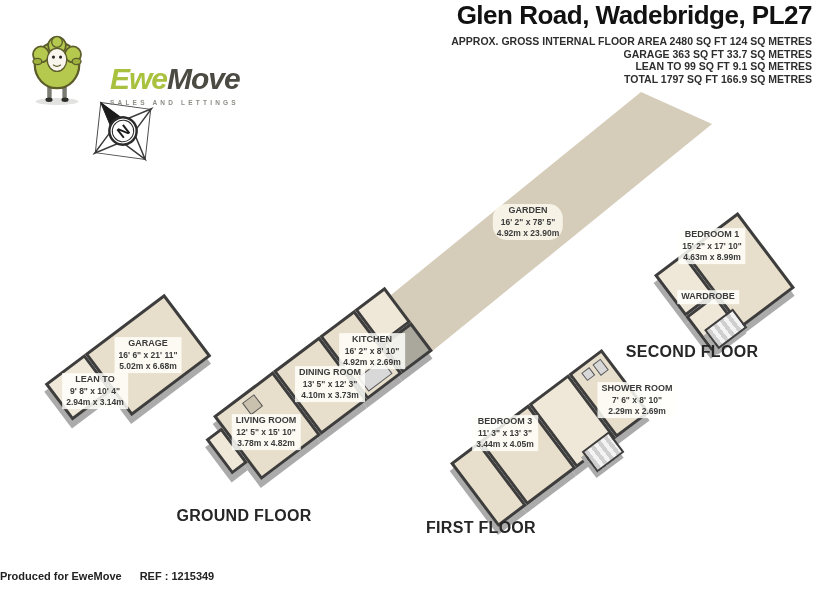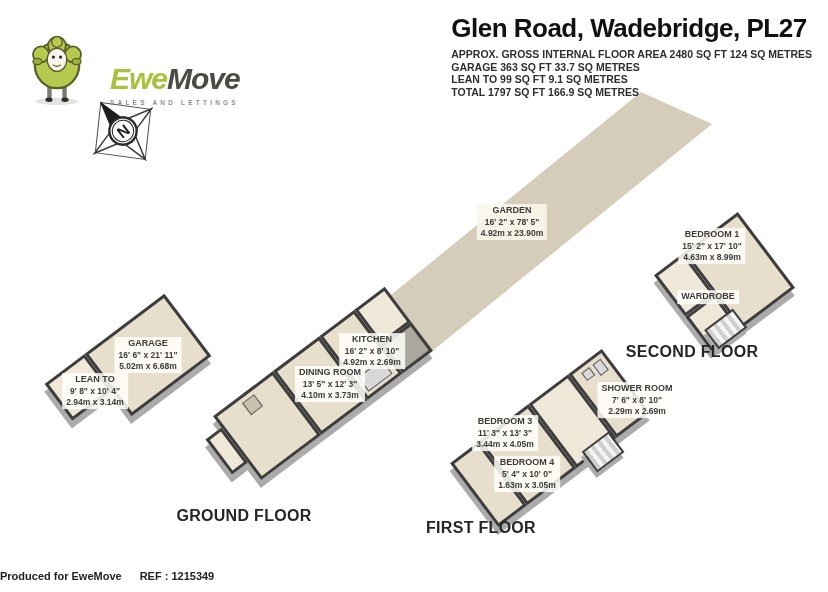--- a/index.html
+++ b/index.html
@@ -8,21 +8,21 @@
 
   
   .logo{position:absolute;left:18px;top:14px;display:flex;align-items:flex-end;z-index:40;}
   .sheep{width:78px;height:80px;margin-top:12px;}
   .wordmark{margin-left:14px;margin-top:4px;}
   .brandline{font-style:italic;font-weight:bold;font-size:30px;letter-spacing:-1px;line-height:1;}
   .brand-ewe{color:#a8c13f;}
   .brand-move{color:#4b4b44;}
   .tagline{margin-top:5px;font-size:6.5px;font-weight:bold;color:#8d8d86;letter-spacing:3.2px;}
 
-  .title-block{position:absolute;right:16px;top:13px;z-index:40;}
+  .title-block{position:absolute;right:16px;top:0;text-align:right;z-index:40;}
   .page-title{font-size:26px;font-weight:bold;color:#111;letter-spacing:-0.5px;}
   .area-lines{margin-top:4px;}
   .area-line{font-size:10.5px;font-weight:bold;color:#2e2e2e;line-height:12.5px;}
 
   
   .compass{position:absolute;left:84px;top:92px;width:78px;height:78px;z-index:35;}
 
   
   .strip-svg{position:absolute;left:0;top:0;z-index:5;}
 
@@ -159,35 +159,35 @@
   <div class="rlabel" style="left:372px;top:351px;">
     <div class="rname">KITCHEN</div>
     <div class="rdim">16' 2" x 8' 10"</div>
     <div class="rdim">4.92m x 2.69m</div>
   </div>
   <div class="rlabel" style="left:330px;top:384px;">
     <div class="rname">DINING ROOM</div>
     <div class="rdim">13' 5" x 12' 3"</div>
     <div class="rdim">4.10m x 3.73m</div>
   </div>
-  <div class="rlabel" style="left:512px;top:222px;background:rgba(250,247,235,0.9);">
+  <div class="rlabel" style="left:266px;top:432px;">
+    <div class="rname">LIVING ROOM</div>
+    <div class="rdim">12' 5" x 15' 10"</div>
+    <div class="rdim">3.78m x 4.82m</div>
+  </div>
+  <div class="rlabel" style="left:528px;top:222px;background:rgba(250,247,235,0.9);border-radius:14px;">
     <div class="rname">GARDEN</div>
     <div class="rdim">16' 2" x 78' 5"</div>
     <div class="rdim">4.92m x 23.90m</div>
   </div>
   <div class="rlabel" style="left:505px;top:433px;">
     <div class="rname">BEDROOM 3</div>
     <div class="rdim">11' 3" x 13' 3"</div>
     <div class="rdim">3.44m x 4.05m</div>
   </div>
-  <div class="rlabel" style="left:527px;top:474px;">
-    <div class="rname">BEDROOM 4</div>
-    <div class="rdim">5' 4" x 10' 0"</div>
-    <div class="rdim">1.63m x 3.05m</div>
-  </div>
   <div class="rlabel" style="left:637px;top:388px;margin-top:12px;">
     <div class="rname">SHOWER ROOM</div>
     <div class="rdim">7' 6" x 8' 10"</div>
     <div class="rdim">2.29m x 2.69m</div>
   </div>
   <div class="rlabel" style="left:712px;top:246px;">
     <div class="rname">BEDROOM 1</div>
     <div class="rdim">15' 2" x 17' 10"</div>
     <div class="rdim">4.63m x 8.99m</div>
   </div>

